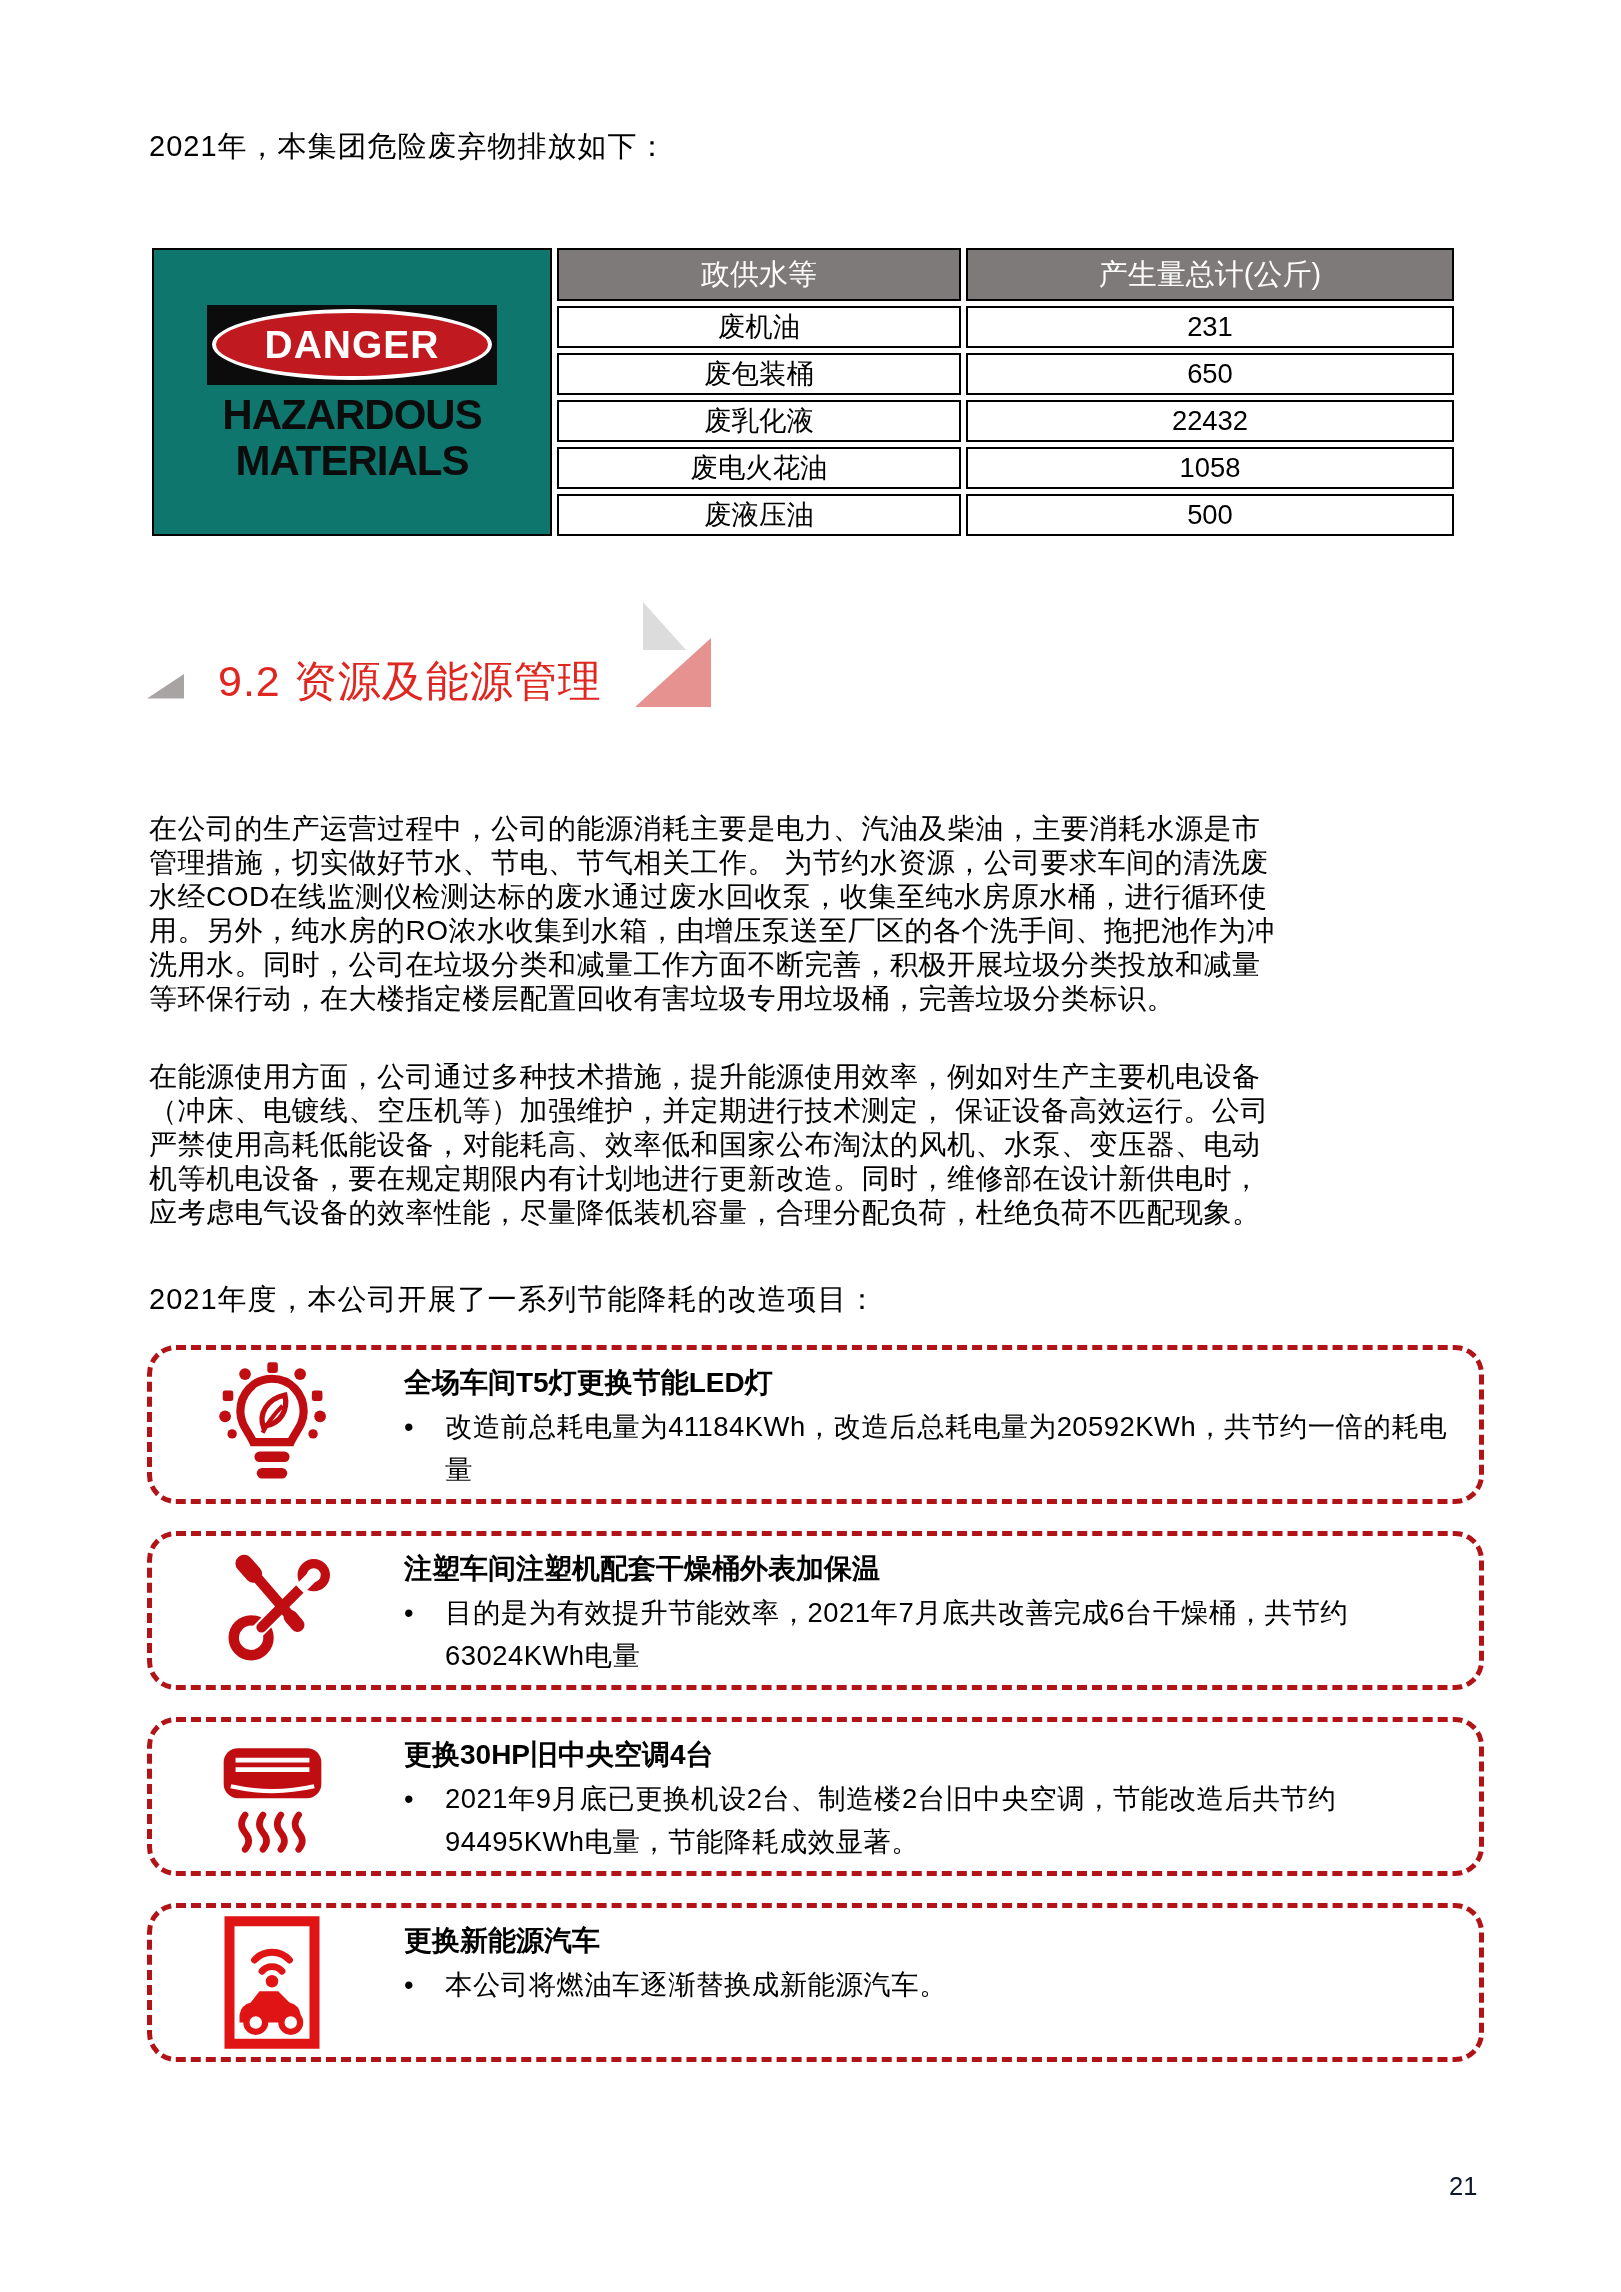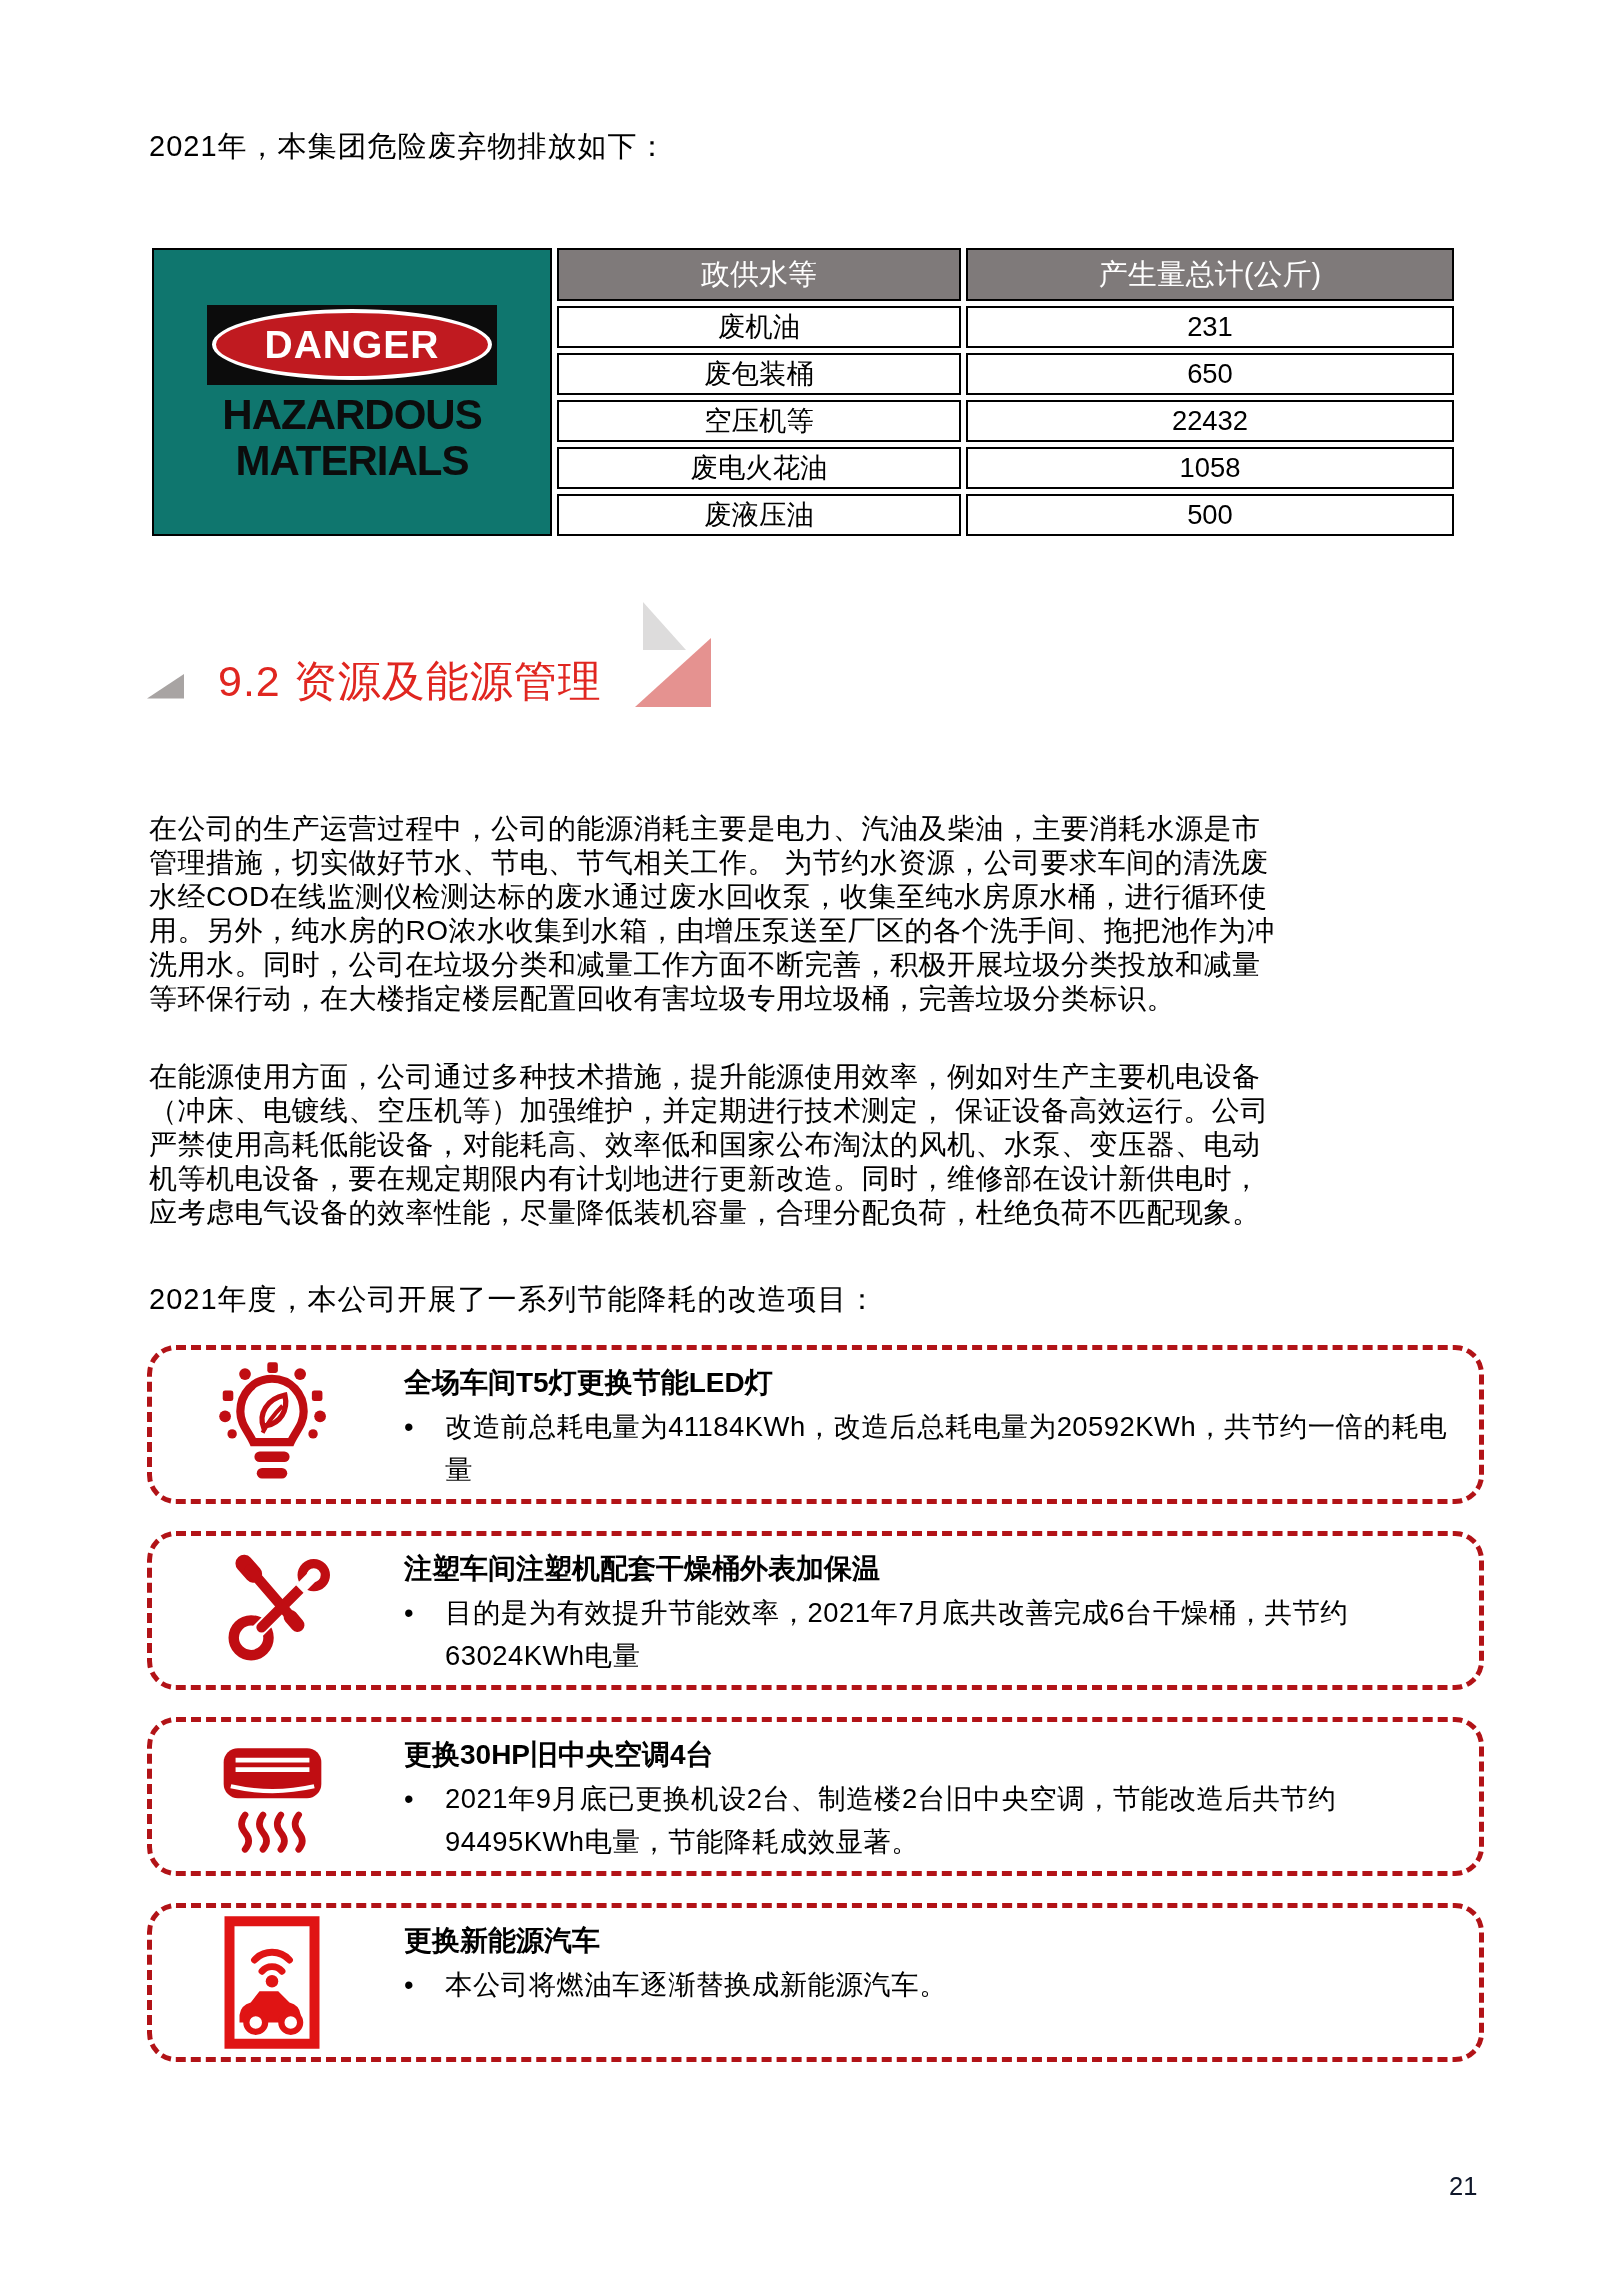--- a/index.html
+++ b/index.html
@@ -86,21 +86,21 @@
     </tr>
     <tr>
       <td class="cell">废机油</td>
       <td class="cell">231</td>
     </tr>
     <tr>
       <td class="cell">废包装桶</td>
       <td class="cell">650</td>
     </tr>
     <tr>
-      <td class="cell">空压机等</td>
+      <td class="cell">废乳化液</td>
       <td class="cell">22432</td>
     </tr>
     <tr>
       <td class="cell">废电火花油</td>
       <td class="cell">1058</td>
     </tr>
     <tr>
       <td class="cell">废液压油</td>
       <td class="cell">500</td>
     </tr>

